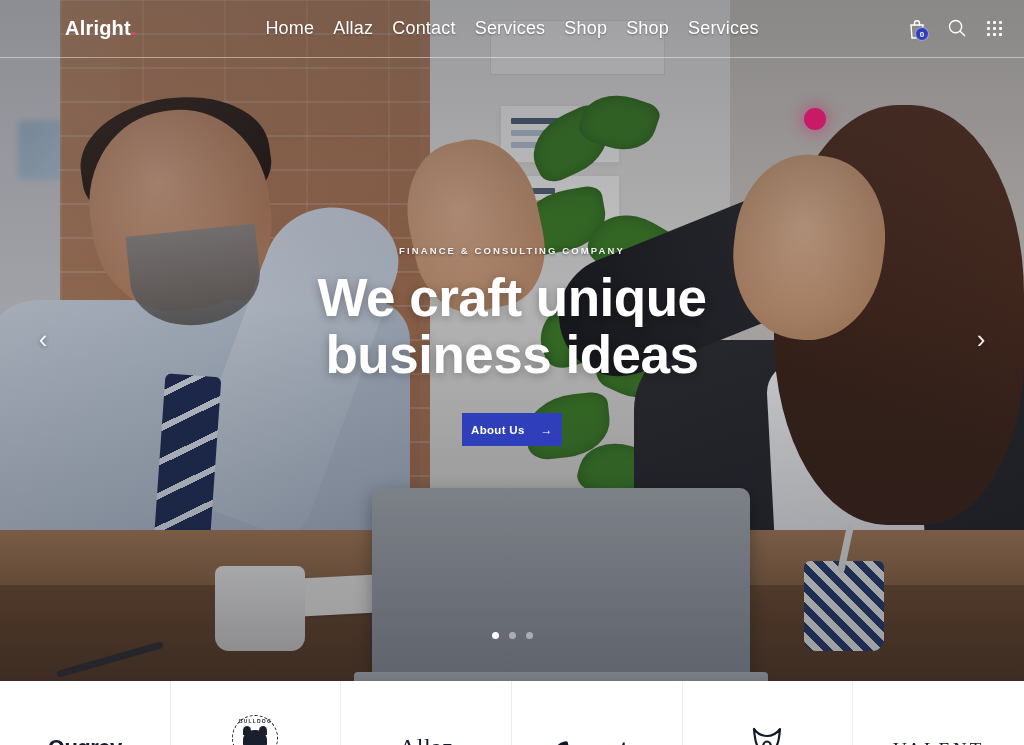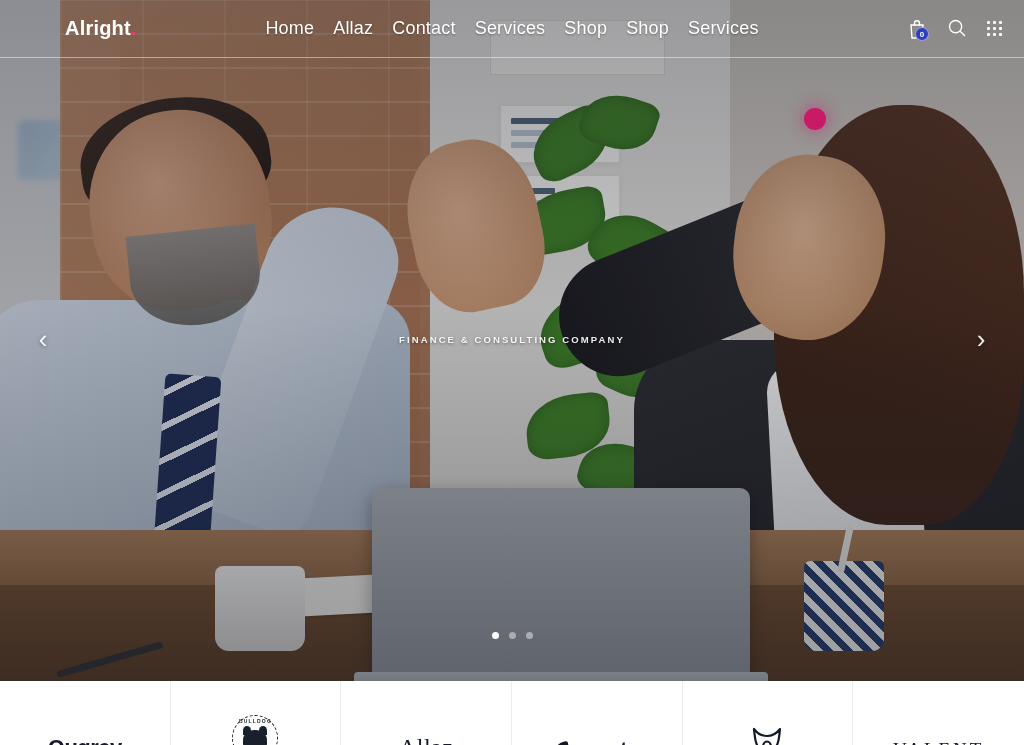--- a/index.html
+++ b/index.html
@@ -408,20 +408,28 @@
       <div class="mug right"></div>
       <div class="spoon"></div>
       <div class="pen"></div>
 
       <div class="hero-scrim"></div>
       <div class="pink-dot"></div>
     </div>
 
     <div class="hero-content">
       <div class="eyebrow">FINANCE &amp; CONSULTING COMPANY</div>
+      <h1 class="headline">
+        <span>We craft unique</span><br>
+        <span>business ideas</span>
+      </h1>
+      <button class="cta">
+        <span>About Us</span>
+        <span class="arrow">→</span>
+      </button>
     </div>
 
     <div class="slider-arrow prev">
       <span>‹</span>
     </div>
     <div class="slider-arrow next">
       <span>›</span>
     </div>
 
     <div class="dots">

